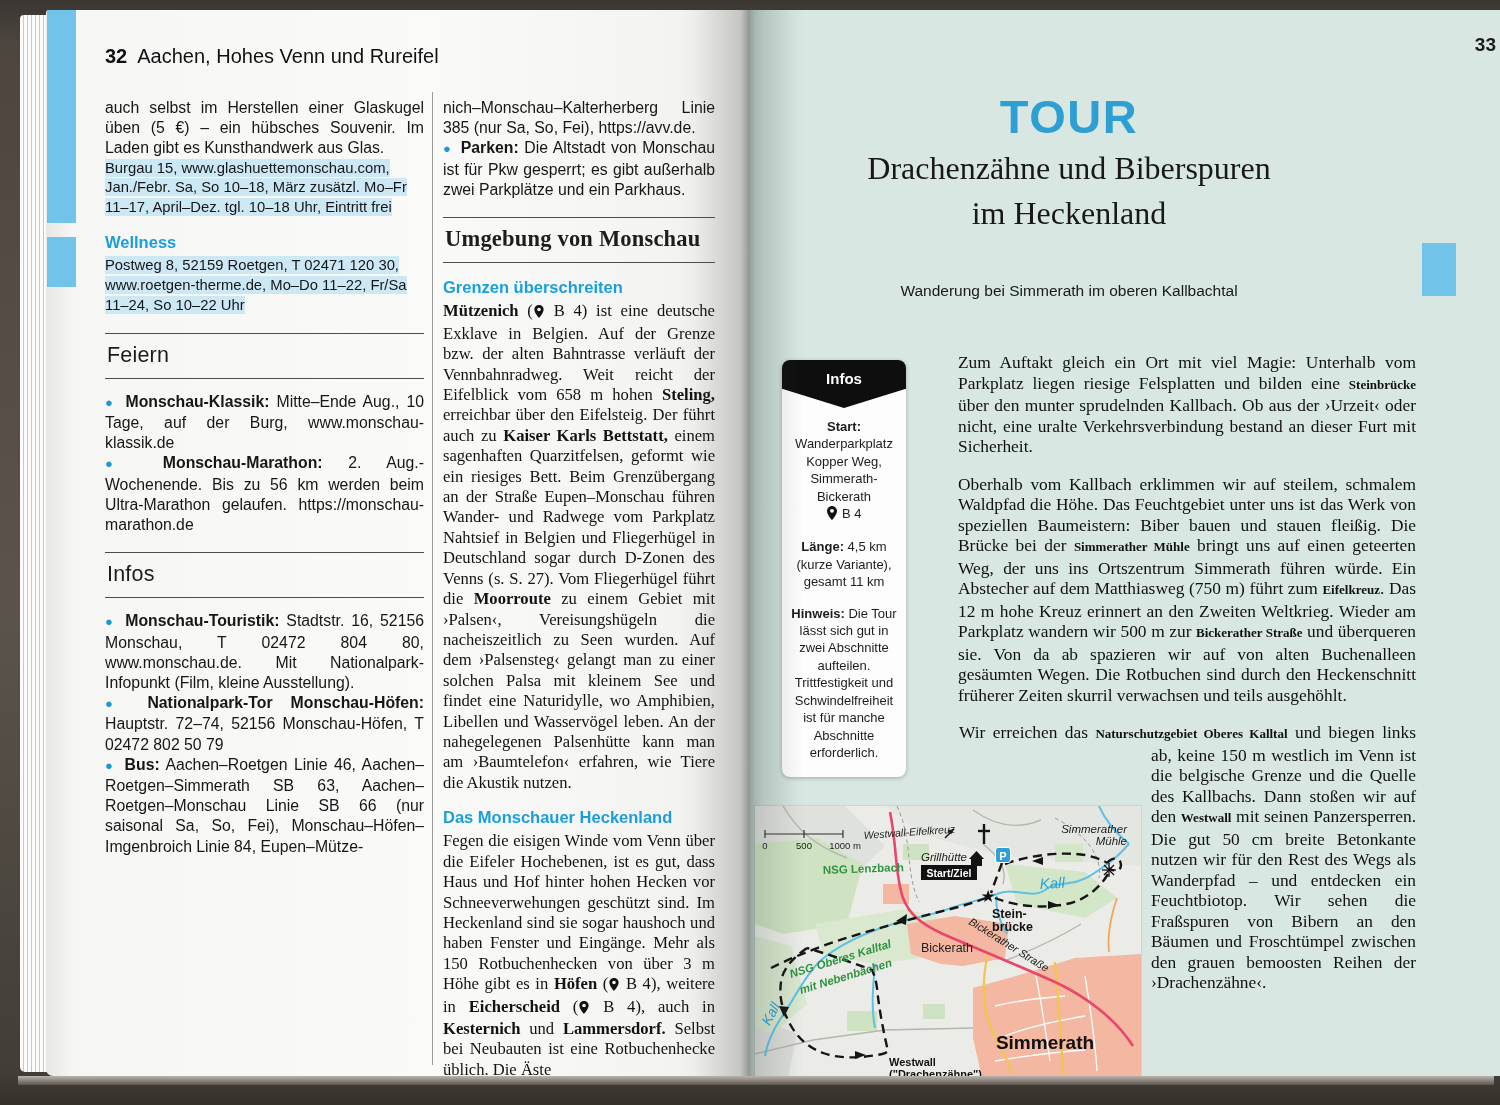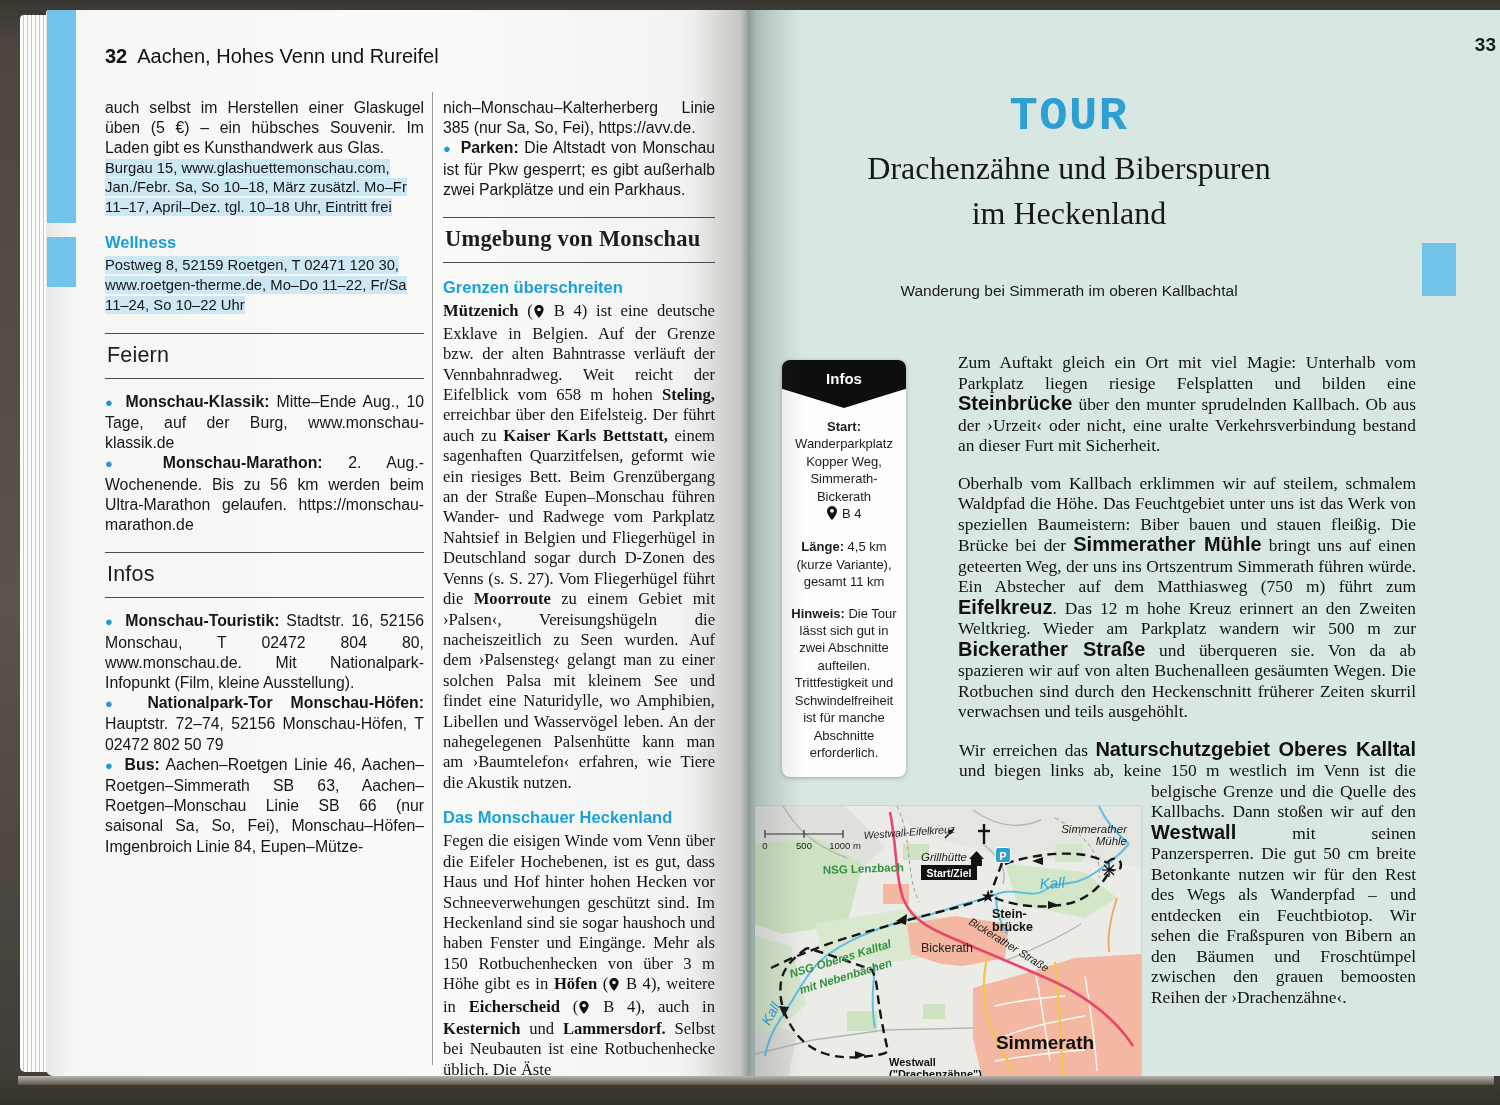--- a/index.html
+++ b/index.html
@@ -39,37 +39,37 @@
   .badge{display:inline-block;width:20px;height:17px;background:#8e2384;color:#fff;font-size:11.5px;
     font-weight:bold;text-align:center;line-height:17px;margin-right:5px;vertical-align:-2px;
     clip-path:polygon(26% 0,74% 0,100% 50%,74% 100%,26% 100%,0 50%);}
   .dot{color:#2196d4;font-size:13px;margin-right:3px;}
   .serif{font-family:"Liberation Serif","DejaVu Serif",serif;font-size:16.6px;line-height:20.4px;color:#121212;}
   .entry{margin-bottom:1px;}
   .pin{vertical-align:-2px;margin:0 1px;}
   
   .rp-num{position:absolute;right:64px;top:24px;font-size:19px;font-weight:bold;color:#1a1a1a;}
   .rp-head{position:absolute;left:16px;top:82px;width:610px;text-align:center;}
-  .tour{font-family:Liberation Mono, monospace;font-weight:bold;font-size:47px;line-height:1.05;
+  .tour{font-family:Liberation Sans, sans-serif;font-weight:bold;font-size:47px;line-height:1.05;
     color:#2d9fd3;letter-spacing:1.5px;}
   .rp-title{font-family:"Liberation Serif","DejaVu Serif",serif;font-size:32px;line-height:45px;color:#181818;margin-top:5px;}
   .rp-sub{position:absolute;left:16px;top:272px;width:610px;text-align:center;font-weight:normal;font-size:15.5px;color:#191919;}
   .tab-right{left:674px;top:233px;width:34px;height:53px;}
   .infos-box{position:absolute;left:34px;top:350px;width:124px;background:#fcfdfc;border-radius:8px;
     box-shadow:0 1px 4px rgba(40,60,55,.35);text-align:center;font-size:13px;line-height:17.4px;
     color:#1c1c1c;padding-bottom:16px;}
   .infos-banner{background:#0e0e0e;color:#fff;font-weight:bold;font-size:15px;height:48px;box-sizing:border-box;
     padding-top:10px;border-radius:8px 8px 0 0;clip-path:polygon(0 0,100% 0,100% 60%,50% 100%,0 60%);}
   .infos-body{padding:10px 9px 0;}
   .infos-body .blk{margin-bottom:14px;}
   .infos-body .blk:last-child{margin-bottom:0;}
   .rp-text{position:absolute;left:210px;top:342px;width:458px;font-family:"Liberation Serif","DejaVu Serif",serif;
     font-size:17.4px;line-height:20.5px;text-align:justify;color:#111;}
   .rp-text p{margin:0 0 17px;}
-  .rp-text b{font-family:Liberation Sans, sans-serif;font-size:20px;}
+  .rp-text b{font-family:Liberation Serif, serif;font-size:13px;}
   .fs1{float:left;width:1px;height:42px;}
   .fs2{float:left;clear:left;width:193px;height:310px;}
   .map{position:absolute;left:7px;top:796px;width:386px;height:276px;overflow:hidden;
     box-shadow:0 0 0 1px rgba(0,0,0,.07);}
   .map svg{display:block;font-family:"Liberation Sans",sans-serif;}
   .m-it{font-style:italic;}
   .m-b{font-weight:bold;}
   .m-green{fill:#2f9340;}
   .m-blue{fill:#2aa3da;}
 </style>

